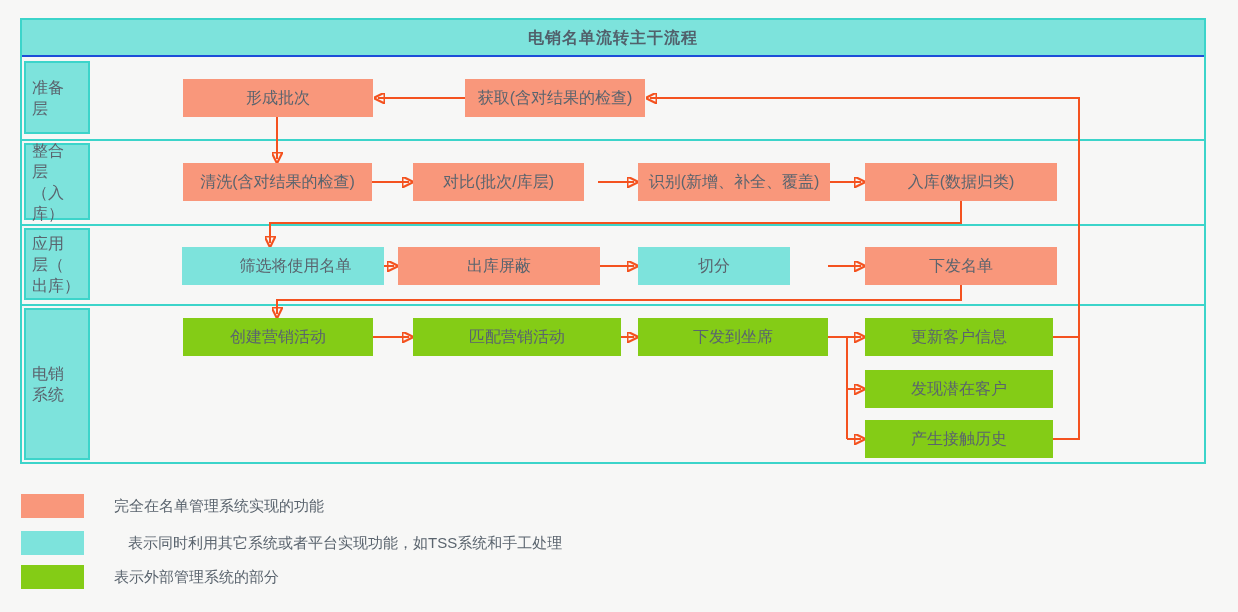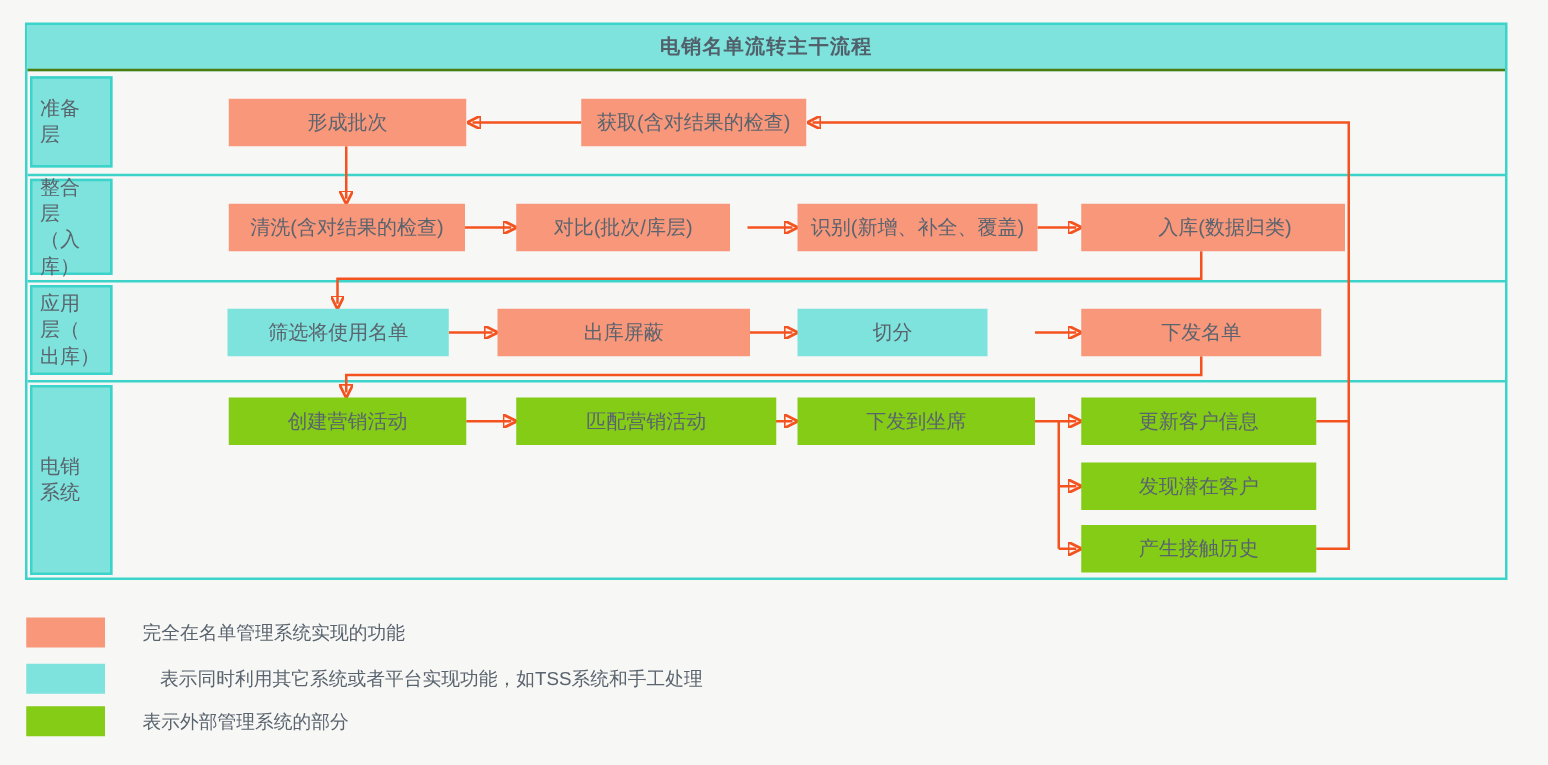--- a/index.html
+++ b/index.html
@@ -5,21 +5,21 @@
   html,body{margin:0;padding:0;}
   body{
     width:1238px;height:612px;position:relative;overflow:hidden;
     background:#f7f7f6;
     font-family:"Liberation Sans","DejaVu Sans",sans-serif;
     color:#5a646e;
   }
   .abs{position:absolute;}
   
   .frame{left:20px;top:18px;width:1182px;height:442px;border:2px solid #3cd4ca;background:#f7f7f6;}
-  .title-bar{left:22px;top:20px;width:1182px;height:35px;background:#7de3dc;border-bottom:2px solid #4d7c0f;
+  .title-bar{left:22px;top:20px;width:1182px;height:35px;background:#7de3dc;border-bottom:2px solid #1d4ed8;
              text-align:center;line-height:35px;font-size:16px;color:#51606b;letter-spacing:1px;font-weight:bold;}
   .lane-sep{left:22px;width:1182px;height:0;border-top:2px solid #3cd4ca;}
   .sep1{top:139px;} .sep2{top:224px;} .sep3{top:304px;}
   .lane-cell{left:24px;width:56px;background:#7de3dc;border:2px solid #3cd4ca;
              display:flex;align-items:center;padding-left:6px;
              font-size:16px;line-height:21px;white-space:pre-line;color:#5a646e;}
   .cell1{top:61px;height:69px;}
   .cell2{top:143px;height:73px;}
   .cell3{top:228px;height:68px;}
   .cell4{top:308px;height:148px;}
@@ -27,22 +27,22 @@
   .node{height:38px;display:flex;align-items:center;justify-content:center;
         font-size:16px;color:#5a646e;text-align:center;}
   .salmon{background:#f9977b;}
   .tealbox{background:#7de3dc;}
   .yellow{background:#84cc16;}
   .b-xingcheng{left:183px;top:79px;width:190px;}
   .b-huoqu{left:465px;top:79px;width:180px;}
   .b-qingxi{left:183px;top:163px;width:189px;}
   .b-duibi{left:413px;top:163px;width:171px;}
   .b-shibie{left:638px;top:163px;width:192px;}
-  .b-ruku{left:865px;top:163px;width:192px;padding-left:19px;}
-  .b-shaixuan{left:182px;top:247px;width:177px;}
+  .b-ruku{left:865px;top:163px;width:192px;}
+  .b-shaixuan{left:182px;top:247px;width:177px;padding-left:25px;}
   .b-chuku{left:398px;top:247px;width:202px;}
   .b-qiefen{left:638px;top:247px;width:152px;text-align:center;}
   .b-xiafamd{left:865px;top:247px;width:192px;text-align:center;}
   .b-chuangjian{left:183px;top:318px;width:190px;}
   .b-pipei{left:413px;top:318px;width:208px;}
   .b-xiafazx{left:638px;top:318px;width:190px;}
   .b-gengxin{left:865px;top:318px;width:188px;}
   .b-faxian{left:865px;top:370px;width:188px;}
   .b-chansheng{left:865px;top:420px;width:188px;}
   

